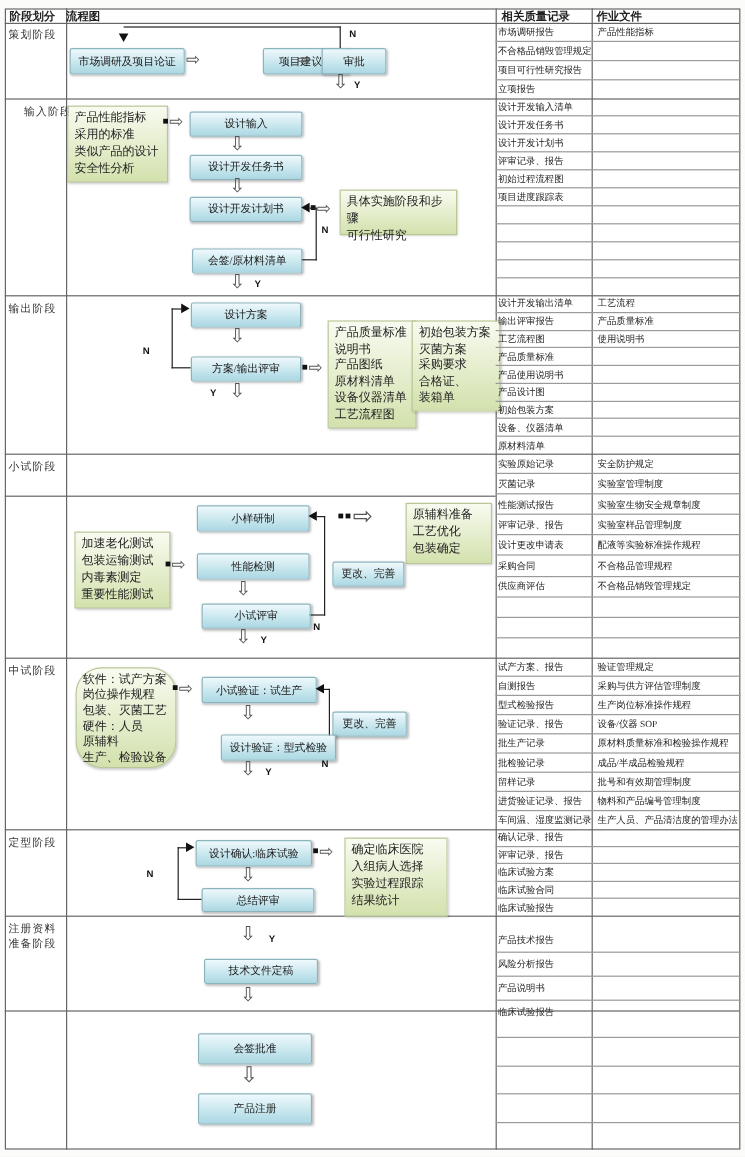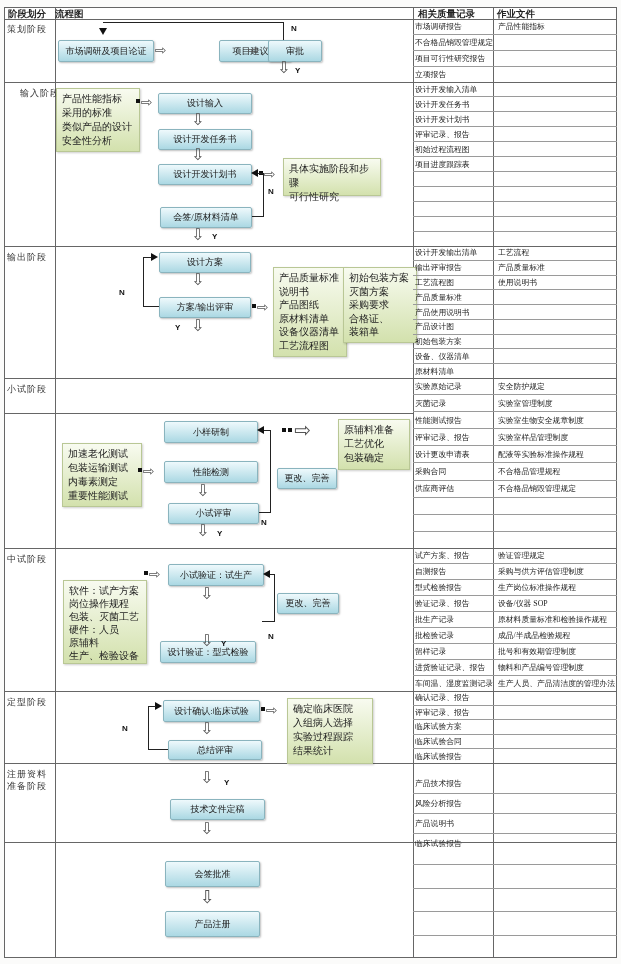--- a/index.html
+++ b/index.html
@@ -156,38 +156,38 @@
   <div class="sq" style="left:138px;top:468px;"></div>
   <div class="arrR" style="left:143px;top:464px;">⇨</div>
   <div class="box" style="left:164px;top:461px;width:92px;height:20px;">性能检测</div>
   <div class="box" style="left:277px;top:468px;width:58px;height:19px;">更改、完善</div>
   <div class="arrD" style="left:196px;top:483px;">⇩</div>
   <div class="box" style="left:168px;top:503px;width:89px;height:19px;">小试评审</div>
   <div class="blbl" style="left:261px;top:518px;">N</div>
   <div class="arrD" style="left:196px;top:523px;">⇩</div>
   <div class="blbl" style="left:217px;top:529px;">Y</div>
 
-  <div class="note" style="left:63px;top:580px;width:72px;height:76px;line-height:13px;">
+  <div class="note" style="left:63px;top:556px;width:72px;height:76px;line-height:13px;border-radius:22px;">
     <div>软件：试产方案</div>
     <div>岗位操作规程</div>
     <div>包装、灭菌工艺</div>
     <div>硬件：人员</div>
     <div>原辅料</div>
     <div>生产、检验设备</div>
   </div>
   <div class="sq" style="left:144px;top:571px;"></div>
   <div class="arrR" style="left:149px;top:567px;">⇨</div>
   <div class="box" style="left:168px;top:564px;width:94px;height:20px;">小试验证：试生产</div>
   <div class="tri tri-left" style="left:263px;top:570px;"></div>
   <div class="flow-line" style="left:270px;top:574px;width:5px;height:1px;"></div>
   <div class="flow-line" style="left:274px;top:574px;width:1px;height:48px;"></div>
   <div class="flow-line" style="left:262px;top:621px;width:13px;height:1px;"></div>
   <div class="box" style="left:277px;top:593px;width:60px;height:19px;">更改、完善</div>
   <div class="arrD" style="left:200px;top:586px;">⇩</div>
-  <div class="box" style="left:160px;top:612px;width:94px;height:20px;margin-top:29px;">设计验证：型式检验</div>
+  <div class="box" style="left:184px;top:612px;width:94px;height:20px;">设计验证：型式检验</div>
   <div class="blbl" style="left:268px;top:632px;">N</div>
   <div class="arrD" style="left:200px;top:633px;">⇩</div>
   <div class="blbl" style="left:221px;top:639px;">Y</div>
 
   <div class="box" style="left:163px;top:700px;width:95px;height:20px;">设计确认:临床试验</div>
   <div class="sq" style="left:261px;top:707px;"></div>
   <div class="arrR" style="left:266px;top:703px;">⇨</div>
   <div class="note" style="left:287px;top:698px;width:74px;height:58px;">
     <div>确定临床医院</div>
     <div>入组病人选择</div>

